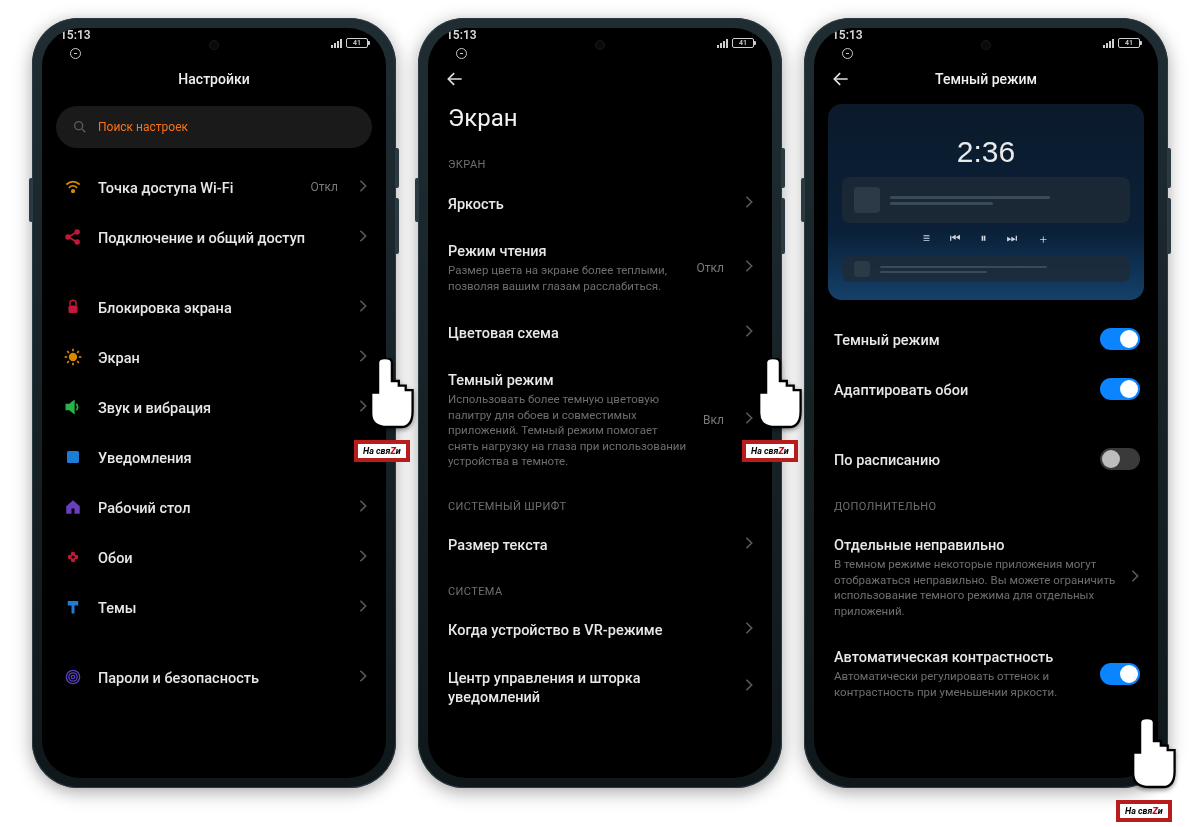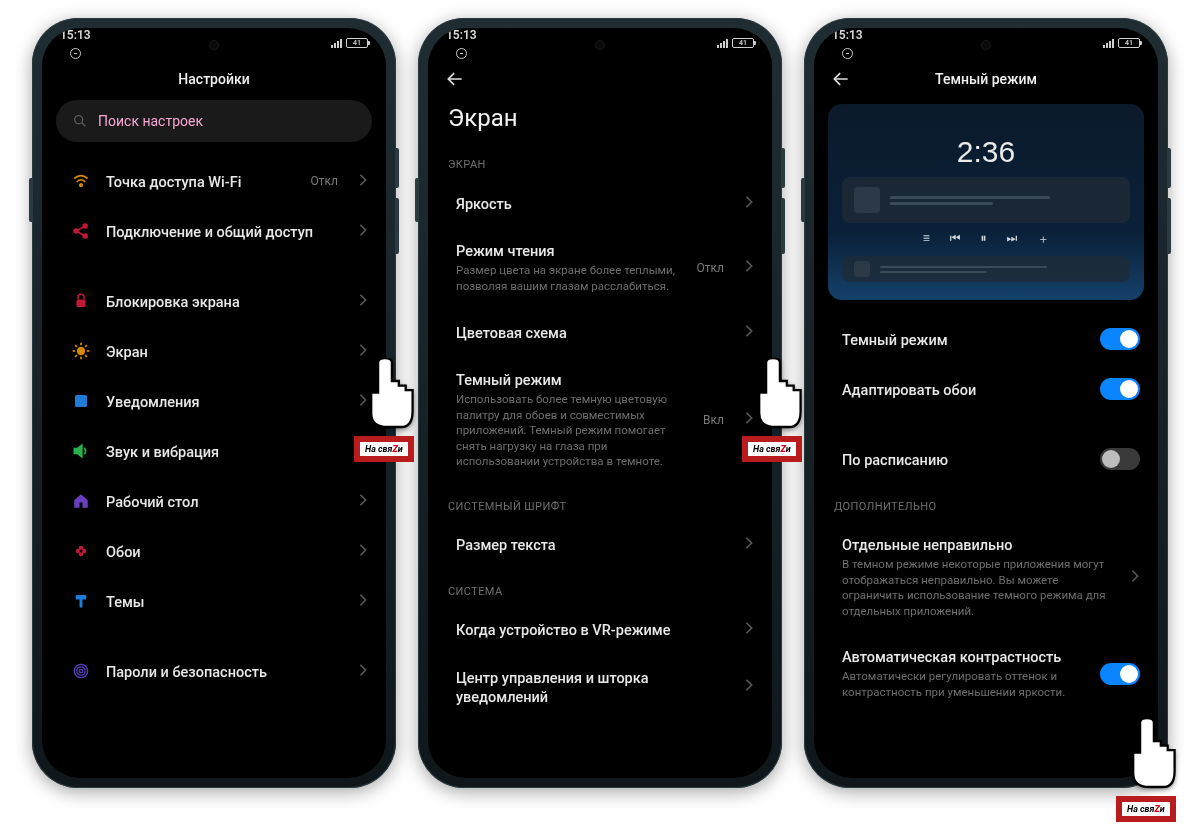--- a/index.html
+++ b/index.html
@@ -78,49 +78,48 @@
   .hdr-title-center.shift { margin-left:-36px; } 
   .big-title {
     padding: 6px 20px 10px;
     font-size: 24px;
     font-weight: 400;
     color: #f2f2f2;
   }
 
   
   .search {
-    margin: 2px 14px 14px;
+    margin: 8px 14px 14px;
     height: 42px;
     background: #1a1a1a;
     border-radius: 22px;
     display: flex;
     align-items: center;
     gap: 10px;
     padding: 0 16px;
-    color: #f9a8d4;
-    font-size: 14px;
+    color: #f97316;
+    font-size: 12px;
   }
   .search svg { width:16px; height:16px; opacity:.6; }
 
   
   .list { flex:1; overflow:hidden; }
   .section-label {
     padding: 16px 20px 8px;
     font-size: 11px;
     letter-spacing: .4px;
     color: #6f6f6f;
     text-transform: uppercase;
   }
   .row {
     display: flex;
     align-items: center;
     padding: 14px 18px 14px 20px;
     gap: 14px;
     min-height: 48px;
-    margin-left: 8px;
   }
   .row .ico {
     width: 22px; height: 22px; display:flex; align-items:center; justify-content:center;
     flex-shrink: 0;
   }
   .row .txt { flex:1; min-width:0; }
   .row .lbl { font-size: 14.5px; color:#e8e8e8; font-weight:500; }
   .row .sub { font-size: 11.5px; color:#6e6e6e; line-height:1.35; margin-top:3px; }
   .row .val { font-size: 12px; color:#7a7a7a; margin-right:6px; }
   .row .chev { color:#565656; }
@@ -170,21 +169,21 @@
   .cursor {
     position: absolute;
     width: 80px; height: 100px;
     pointer-events: none;
     z-index: 60;
   }
   .cursor svg { filter: drop-shadow(0 2px 2px rgba(0,0,0,.4)); }
   .cursor .tag {
     position:absolute; bottom:-4px; left:6px;
     background:#fff; color:#000; font-size:9px; font-weight:700;
-    padding:2px 5px; border:6px solid #b91c1c; white-space:nowrap;
+    padding:2px 5px; border:4px solid #b91c1c; white-space:nowrap;
     font-style: italic;
   }
   .cursor .tag b { color:#d00018; font-style: italic; }
 
   .side-btn {
     position:absolute; right:-3px; width:3px; background:#2a3a40;
     border-radius:0 2px 2px 0;
   }
   .side-btn.b1{top:130px;height:40px}
   .side-btn.b2{top:180px;height:56px}
@@ -304,40 +303,40 @@
                 </svg>
               </span>
     <span class="txt"><span class="lbl">Экран</span></span>
 
     <span class="chev"><svg viewBox="0 0 10 16">
                   <path d="M2 2 L8 8 L2 14" fill="none" stroke="currentColor" stroke-width="2"></path>
                 </svg></span>
   </div>
             <div class="row">
     <span class="ico">
-                <svg viewBox="0 0 24 24" width="18" height="18">
-                  <rect x="4" y="4" width="16" height="16" rx="2" fill="#1e7bd6"></rect>
-                </svg>
-              </span>
-    <span class="txt"><span class="lbl">Уведомления</span></span>
-
-    <span class="chev"><svg viewBox="0 0 10 16">
-                  <path d="M2 2 L8 8 L2 14" fill="none" stroke="currentColor" stroke-width="2"></path>
-                </svg></span>
-  </div>
-            <div class="row">
-    <span class="ico">
                 <svg viewBox="0 0 24 24" width="20" height="20">
                   <g fill="#29b24a" stroke="#29b24a" stroke-width="2">
                     <path d="M4 9 H8 L13 5 V19 L8 15 H4 Z"></path>
                     <path d="M16 8 Q19 12 16 16" fill="none"></path>
                   </g>
                 </svg>
               </span>
     <span class="txt"><span class="lbl">Звук и вибрация</span></span>
+
+    <span class="chev"><svg viewBox="0 0 10 16">
+                  <path d="M2 2 L8 8 L2 14" fill="none" stroke="currentColor" stroke-width="2"></path>
+                </svg></span>
+  </div>
+            <div class="row">
+    <span class="ico">
+                <svg viewBox="0 0 24 24" width="18" height="18">
+                  <rect x="4" y="4" width="16" height="16" rx="2" fill="#1e7bd6"></rect>
+                </svg>
+              </span>
+    <span class="txt"><span class="lbl">Уведомления</span></span>
 
     <span class="chev"><svg viewBox="0 0 10 16">
                   <path d="M2 2 L8 8 L2 14" fill="none" stroke="currentColor" stroke-width="2"></path>
                 </svg></span>
   </div>
             <div class="row">
     <span class="ico">
                 <svg viewBox="0 0 24 24" width="18" height="18">
                   <path fill="#6a3fbf" d="M3 11 L12 3 L21 11 V21 H14 V14 H10 V21 H3 Z"></path>
                 </svg>

